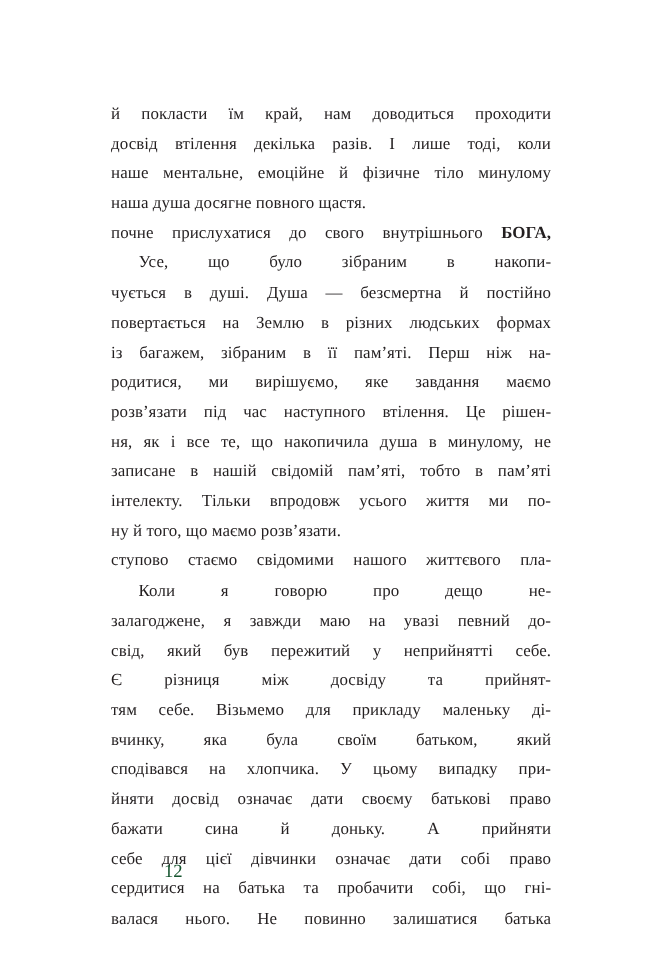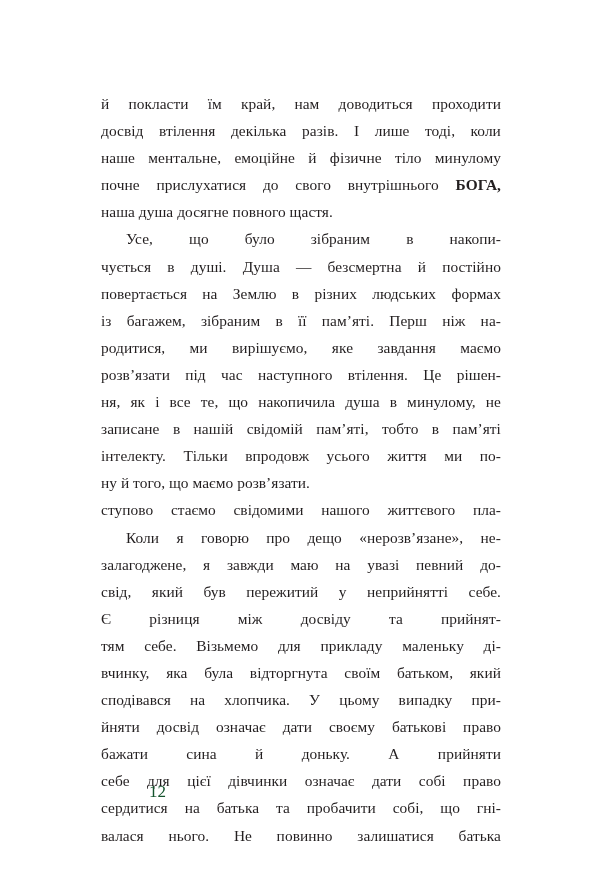--- a/index.html
+++ b/index.html
@@ -98,29 +98,29 @@
       </span>
       <span class="ln just">
         <span>наше</span>
           <span>ментальне,</span>
           <span>емоційне</span>
           <span>й</span>
           <span>фізичне</span>
           <span>тіло</span>
           <span>минулому</span>
       </span>
+      <span class="ln">наша душа досягне повного щастя.</span>
       <span class="ln just">
         <span>почне</span>
           <span>прислухатися</span>
           <span>до</span>
           <span>свого</span>
           <span>внутрішнього</span>
           <span class="bold">БОГА,</span>
       </span>
-      <span class="ln">наша душа досягне повного щастя.</span>
     </p>
 
     <p class="para">
       <span class="ln just">
         <span><span class="indent-space"></span><span>Усе,</span></span>
           <span>що</span>
           <span>було</span>
           <span>зібраним</span>
           <span>в</span>
           <span>накопи-</span>
@@ -215,21 +215,20 @@
       </span>
     </p>
 
     <p class="para">
       <span class="ln just">
         <span><span class="indent-space"></span><span>Коли</span></span>
           <span>я</span>
           <span>говорю</span>
           <span>про</span>
           <span>дещо</span>
-          <span>«нерозв’язане»,</span>
           <span>не-</span>
       </span>
       <span class="ln just">
         <span>залагоджене,</span>
           <span>я</span>
           <span>завжди</span>
           <span>маю</span>
           <span>на</span>
           <span>увазі</span>
           <span>певний</span>
@@ -258,21 +257,20 @@
           <span>Візьмемо</span>
           <span>для</span>
           <span>прикладу</span>
           <span>маленьку</span>
           <span>ді-</span>
       </span>
       <span class="ln just">
         <span>вчинку,</span>
           <span>яка</span>
           <span>була</span>
-          <span>відторгнута</span>
           <span>своїм</span>
           <span>батьком,</span>
           <span>який</span>
       </span>
       <span class="ln just">
         <span>сподівався</span>
           <span>на</span>
           <span>хлопчика.</span>
           <span>У</span>
           <span>цьому</span>

